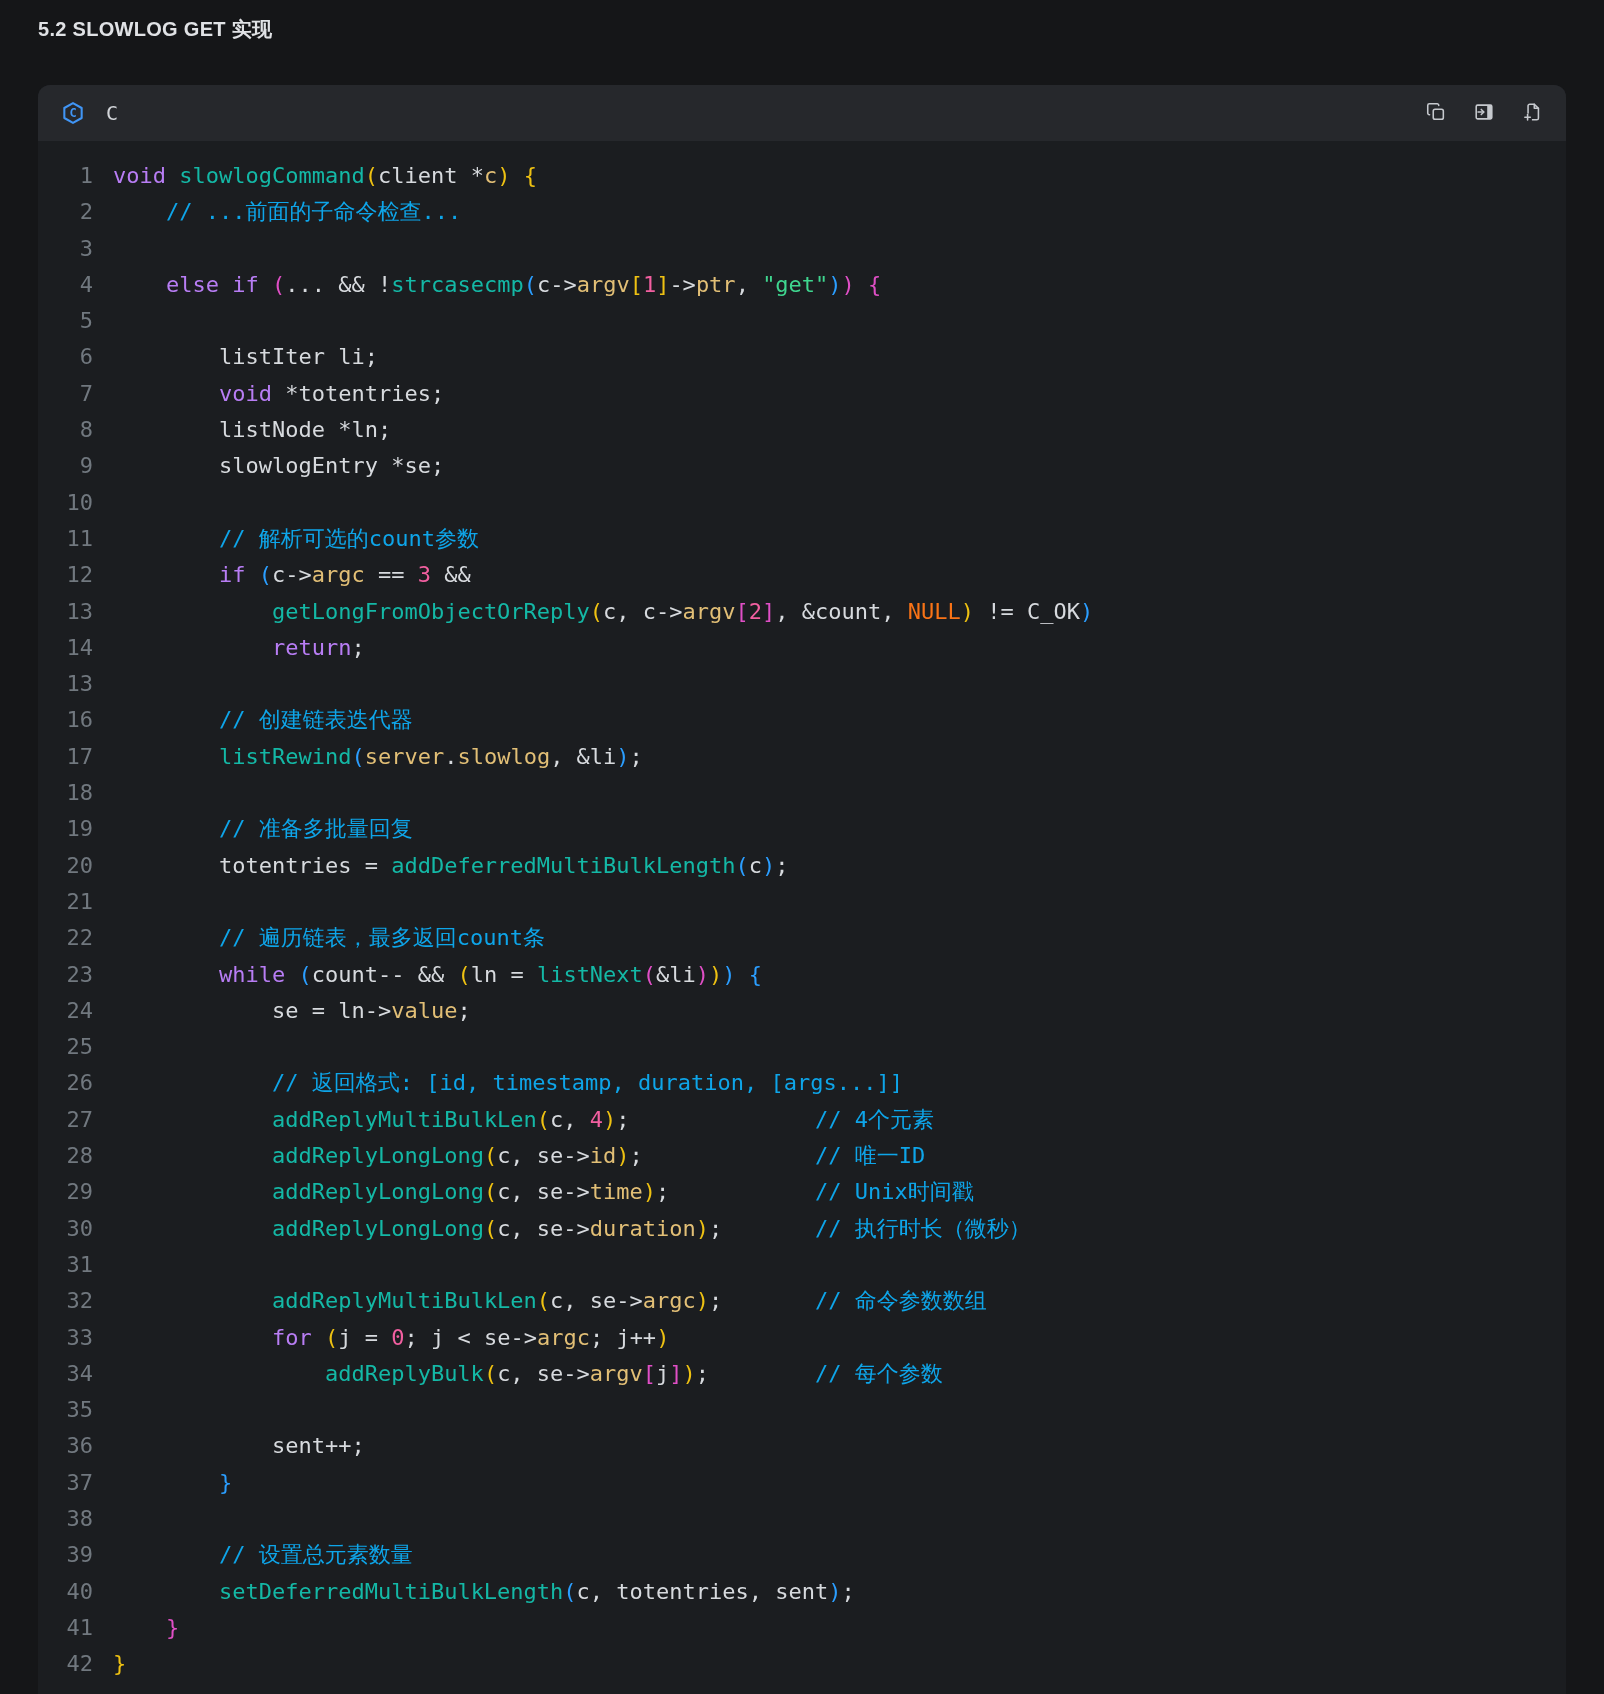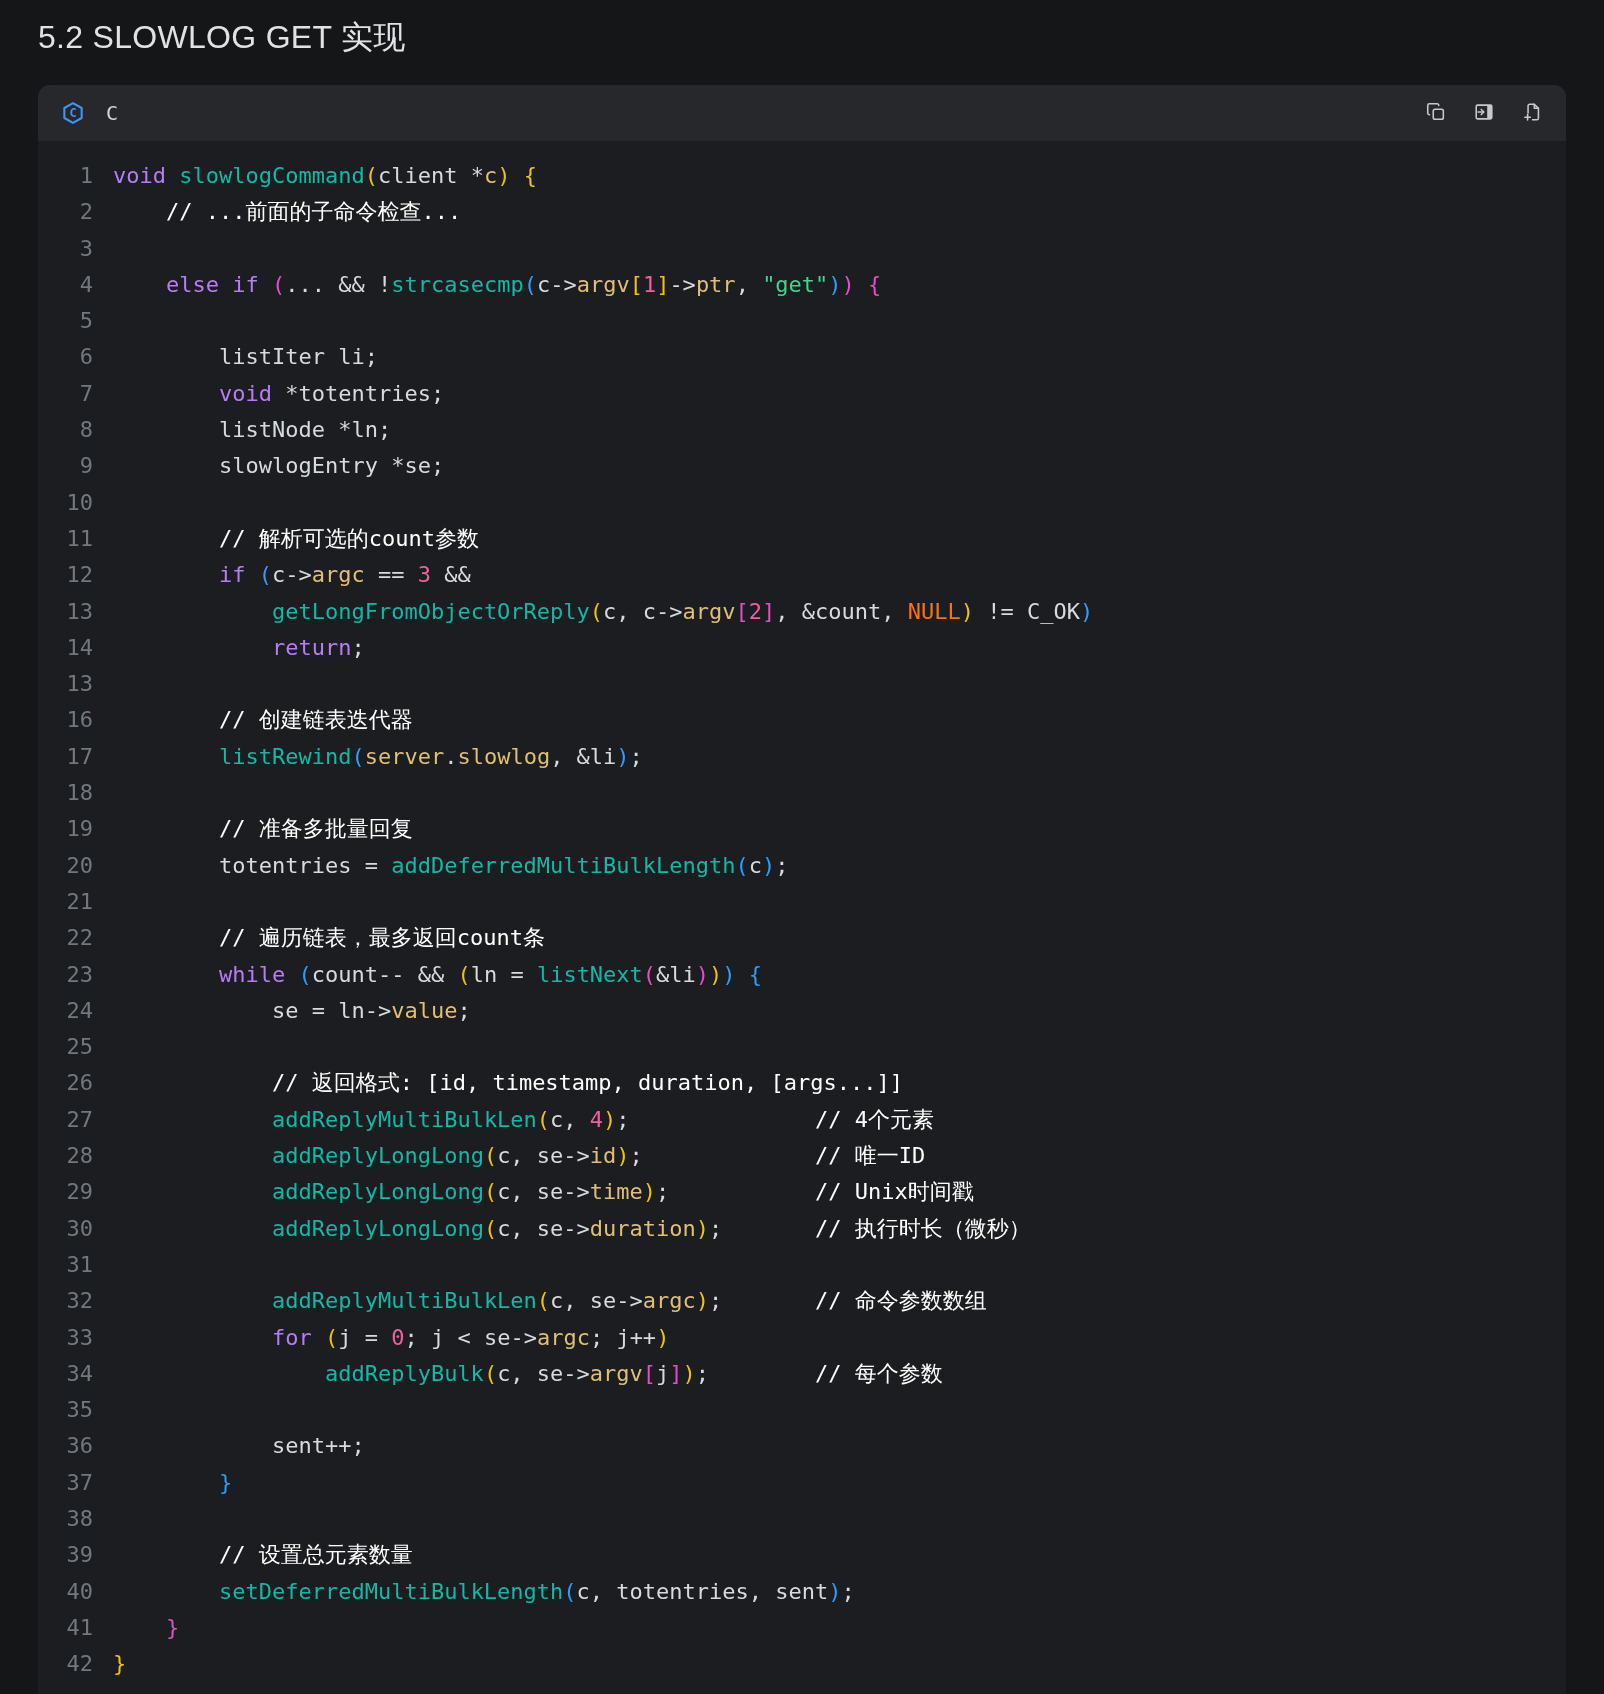--- a/index.html
+++ b/index.html
@@ -3,21 +3,21 @@
 <meta charset="utf-8">
 <style>
   html,body{margin:0;padding:0;}
   body{
     width:1604px;height:1694px;overflow:hidden;position:relative;
     background:#151618;
     font-family:"Liberation Sans", sans-serif;
   }
   .page-title{
     position:absolute;left:38px;top:16px;margin:0;
-    font-size:32px;font-weight:400;color:#e0e2e5;letter-spacing:.3px;
+    font-size:20px;font-weight:700;color:#e0e2e5;letter-spacing:.3px;
   }
   .code-card{
     position:absolute;left:38px;top:85px;width:1528px;height:1660px;
     background:#1b1d20;border-radius:12px 12px 0 0;
   }
   .code-header{
     height:56px;background:#26282c;border-radius:12px 12px 0 0;
     display:flex;align-items:center;padding:0 22px;box-sizing:border-box;
   }
   .lang-icon{display:inline-flex;margin-right:20px;}
@@ -32,21 +32,21 @@
     font-family:"DejaVu Sans Mono","DejaVu Sans",monospace;
     font-size:22px;line-height:36.3px;
   }
   .line{display:flex;white-space:pre;height:36.3px;}
   .ln{
     display:inline-block;width:55px;text-align:right;flex:0 0 55px;
     color:#71787f;user-select:none;
   }
   .code{margin-left:20px;white-space:pre;}
 </style>
-<style>.tok-d{color:#d7dade}.tok-k{color:#b87df4}.tok-f{color:#14b8a6}.tok-n{color:#f25fa0}.tok-s{color:#3fd68f}.tok-p{color:#e2bf76}.tok-u{color:#f97316}.tok-c{color:#ffffff}.tok-g{color:#eec112}.tok-m{color:#e04fc6}.tok-b{color:#2b9eff}</style></head>
+<style>.tok-d{color:#d7dade}.tok-k{color:#b87df4}.tok-f{color:#14b8a6}.tok-n{color:#f25fa0}.tok-s{color:#3fd68f}.tok-p{color:#e2bf76}.tok-u{color:#f97316}.tok-c{color:#0ea5e9}.tok-g{color:#eec112}.tok-m{color:#e04fc6}.tok-b{color:#2b9eff}</style></head>
 <body>
 
 <div class="page">
 
   <h2 class="page-title">5.2 SLOWLOG GET 实现</h2>
 
   <div class="code-card">
 
     <div class="code-header">
       <span class="lang-icon">

